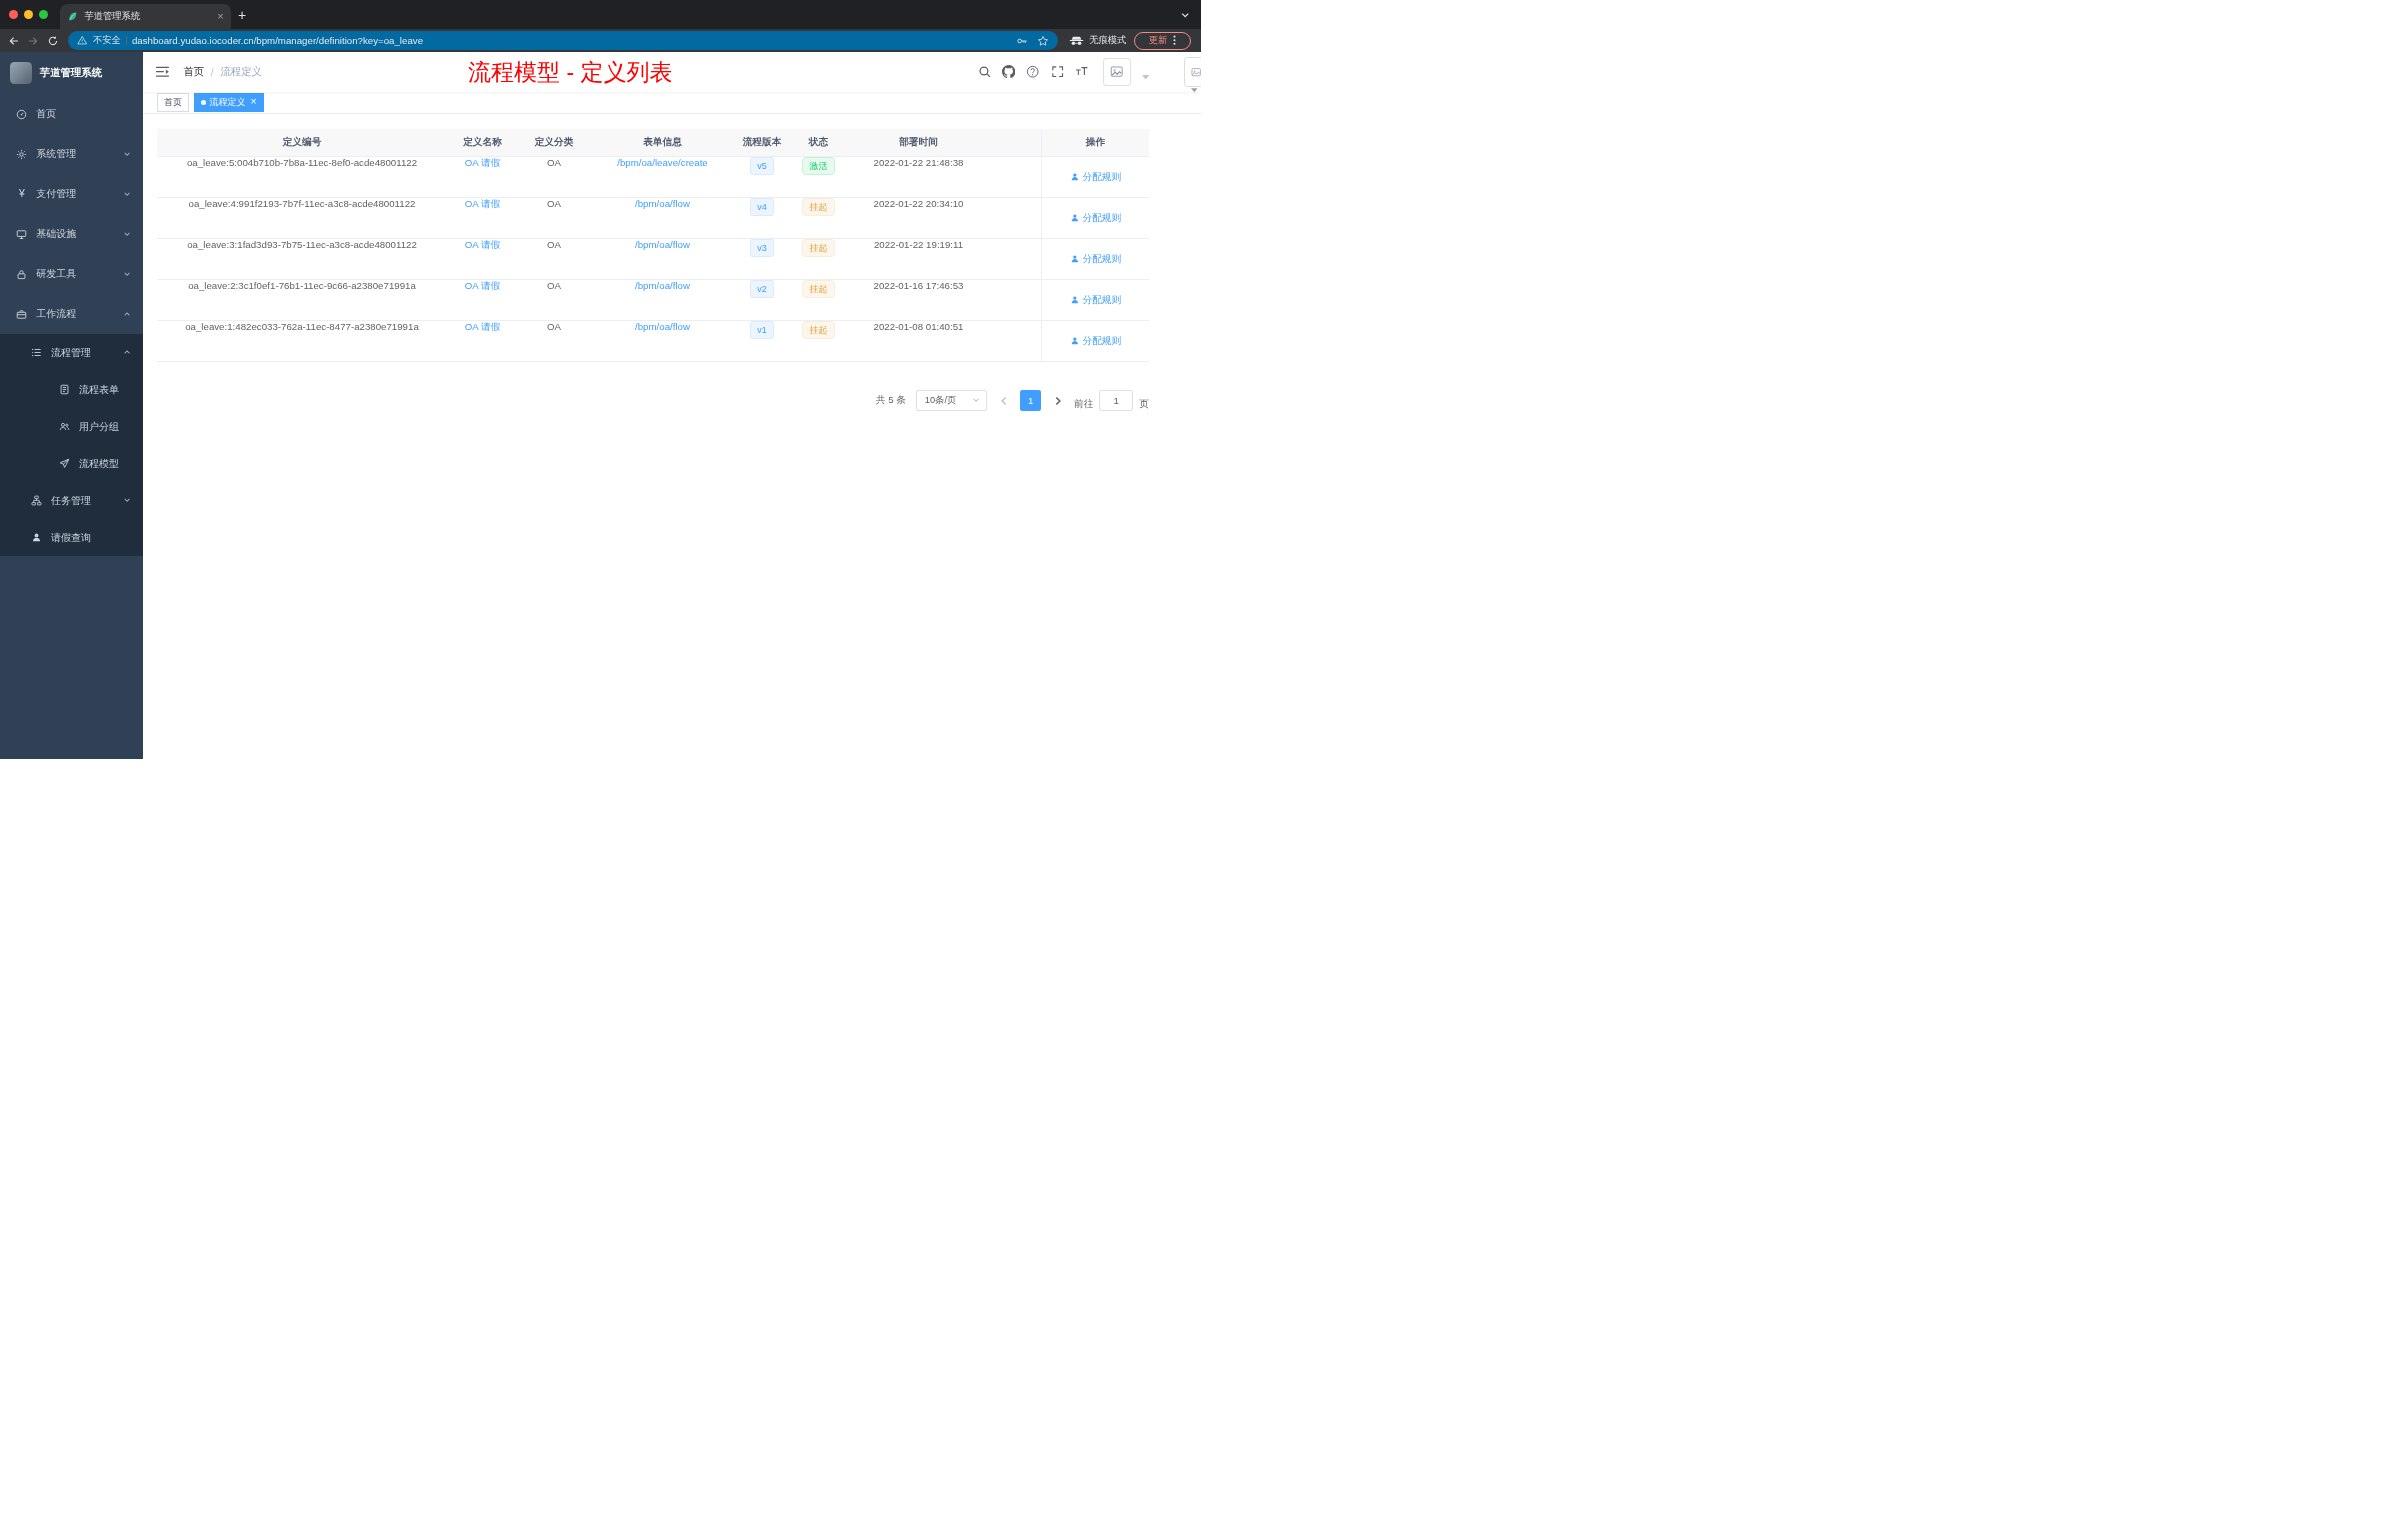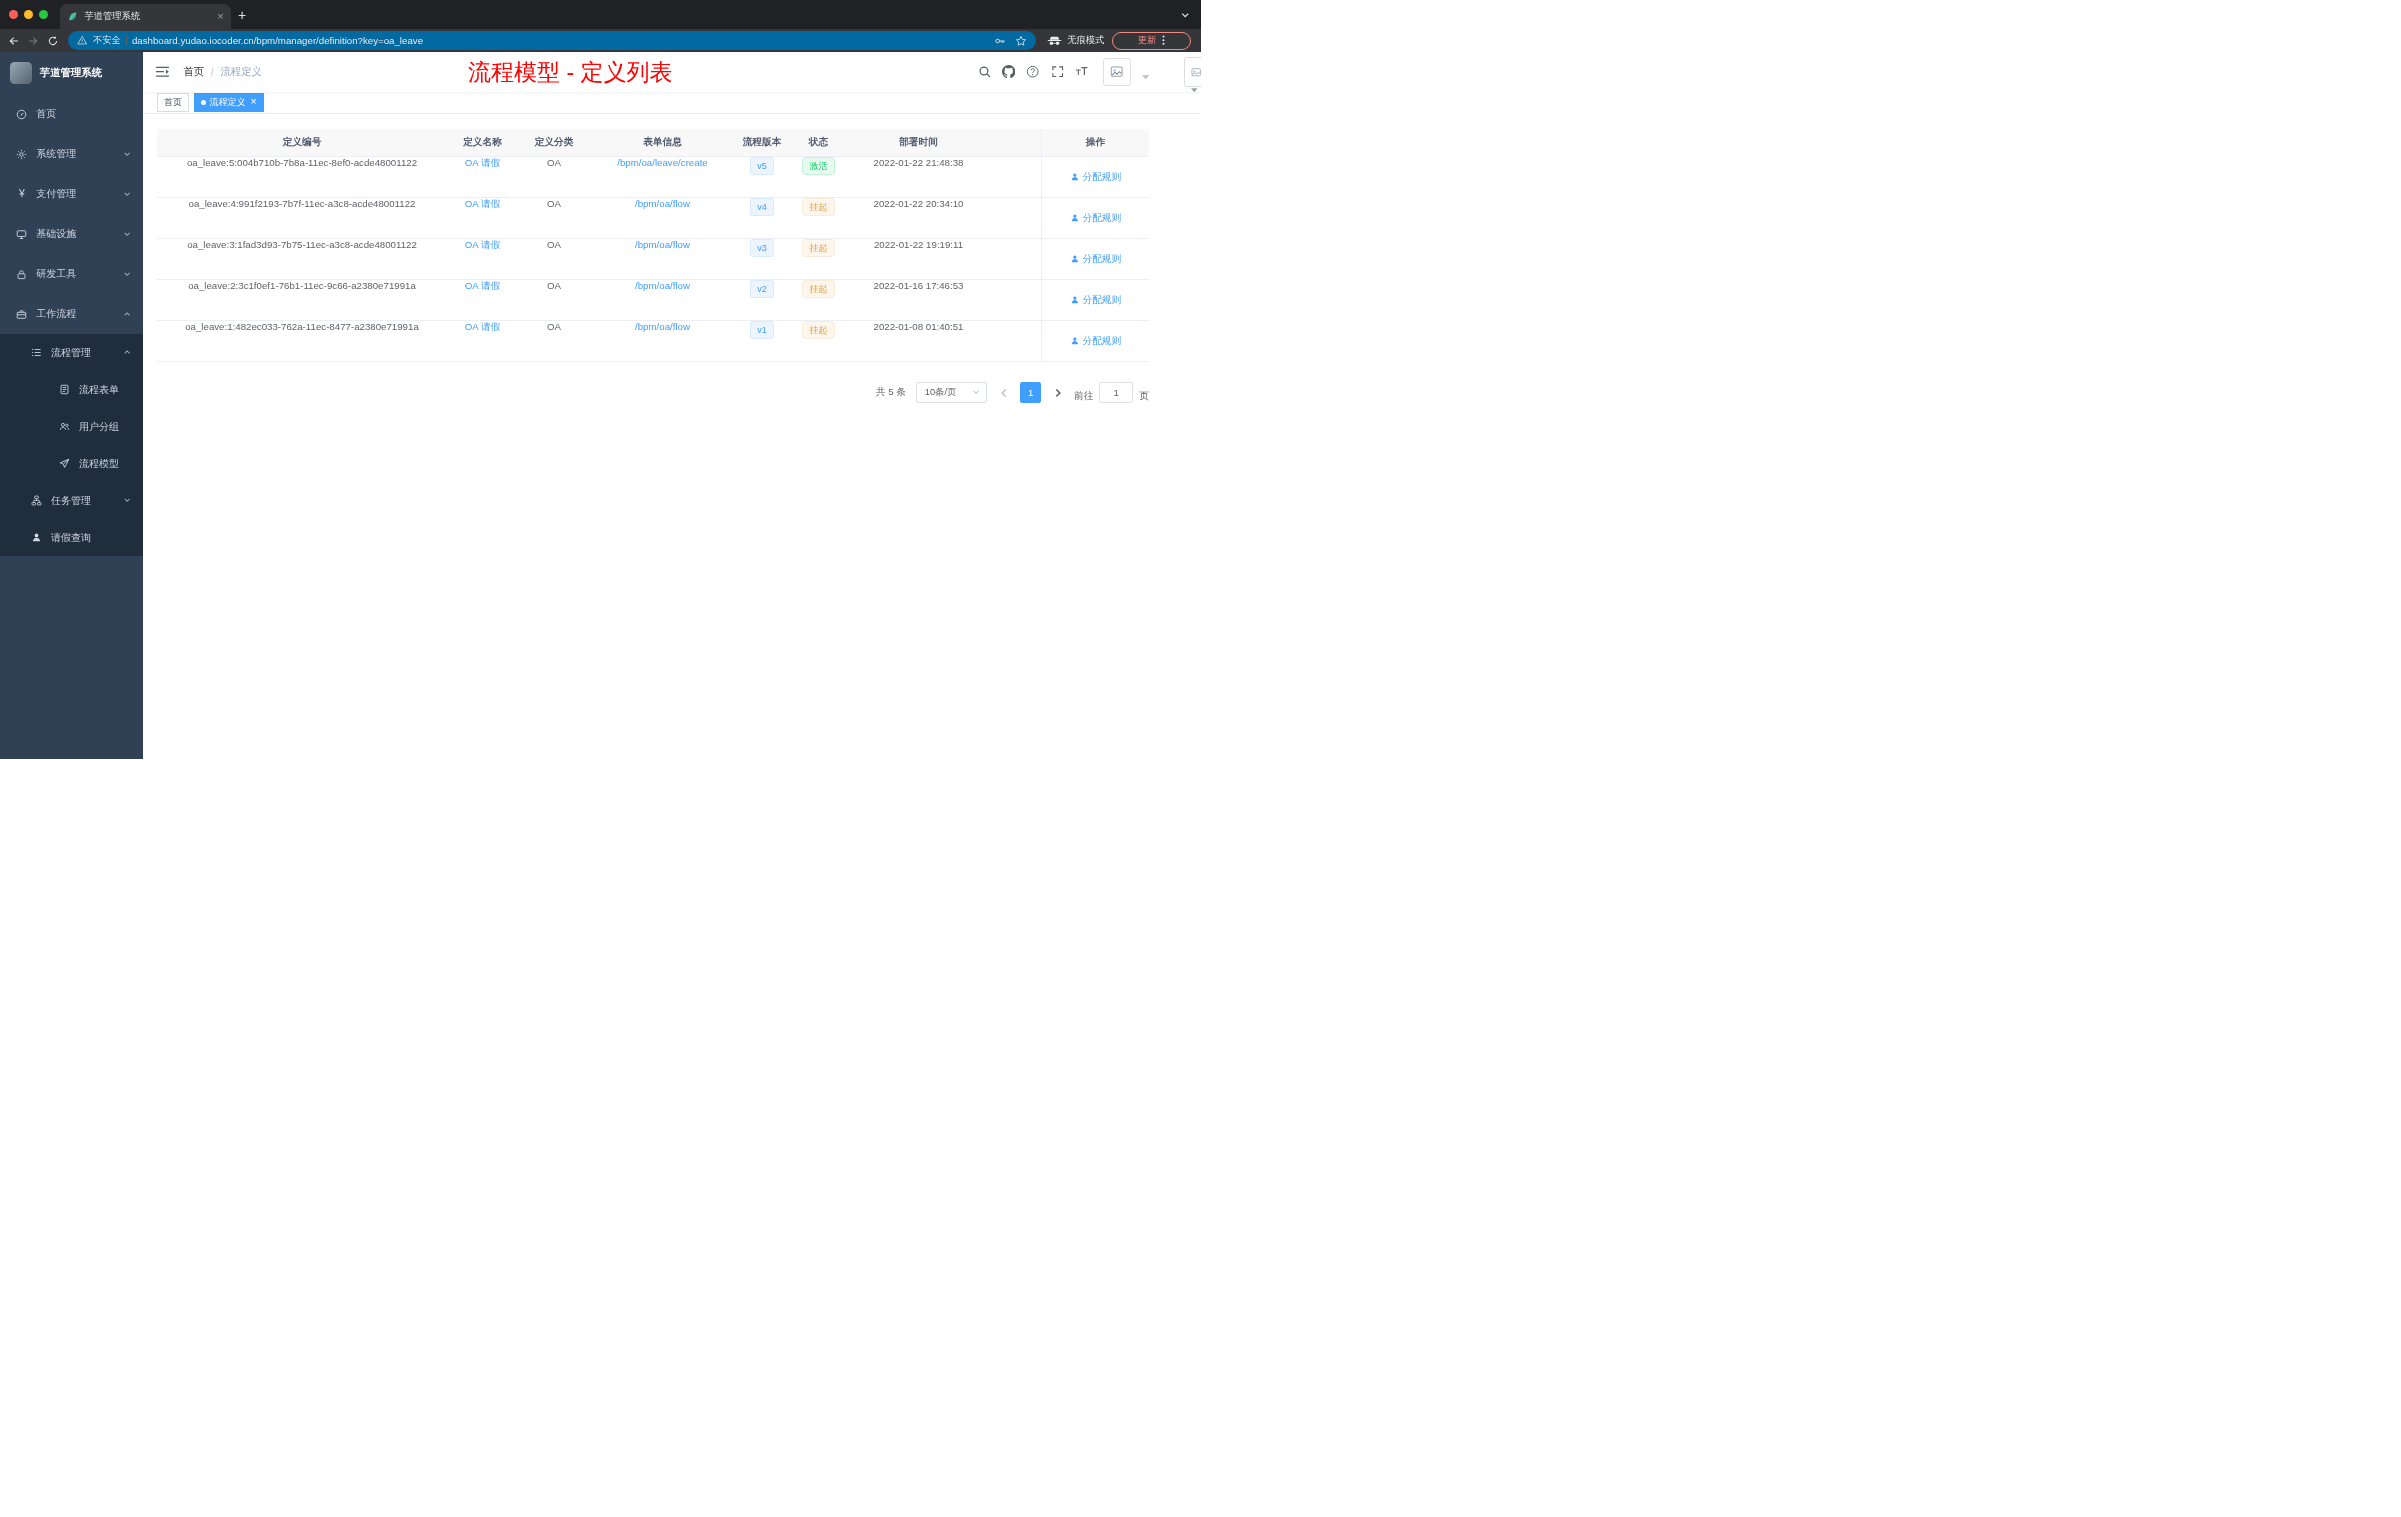--- a/index.html
+++ b/index.html
@@ -24,21 +24,21 @@
   .navbtn{width:19.3px;height:19.3px;color:#dfe1e5;padding:3.7px;cursor:pointer}
   .navbtn.dim{color:#72767b}
   .omnibox{flex:1;height:18.6px;margin:0 6px;background:#0369a1;border-radius:9.7px;display:flex;align-items:center;padding:0 9px;gap:5.2px;font-size:9.3px;color:#dfe1e5}
   .warnicon{width:10.4px;height:10.4px;color:#dfe1e5}
   .odiv{width:0.7px;height:9.7px;background:#5f6368}
   .url{color:#e8eaed;font-size:9.7px;white-space:nowrap;overflow:hidden}
   .oright{margin-left:auto;display:flex;gap:9px;align-items:center;color:#dfe1e5}
   .oright [data-icon]{width:12px;height:12px;cursor:pointer}
   .incog{display:flex;align-items:center;gap:5.2px;color:#e8eaed;font-size:9.3px;margin:0 7.4px 0 4.5px;white-space:nowrap}
   .incog [data-icon]{width:15px;height:9.7px}
-  .updatepill{border:1.1px solid #f28b82;border-radius:742px;height:18px;display:flex;align-items:center;gap:5.2px;padding:0 25px;color:#f28b82;font-size:9.3px;margin-right:6px;white-space:nowrap;cursor:pointer}
+  .updatepill{border:1.1px solid #f28b82;border-radius:742px;height:18px;display:flex;align-items:center;gap:5.2px;padding:0 14px;color:#f28b82;font-size:9.3px;margin-right:6px;white-space:nowrap;cursor:pointer}
   .updatepill .dots{width:3px;height:10.4px;color:#dfe1e5}
 
   
   .app{display:flex;height:707px}
   .sidebar{width:143px;background:#304156;flex-shrink:0;color:#cfd6e1;display:flex;flex-direction:column;overflow:hidden}
   .logo{height:42px;display:flex;align-items:center;gap:7.4px;padding:0 10.4px;cursor:pointer}
   .logo-img{width:22px;height:22px;border-radius:4.5px;background:linear-gradient(135deg,#9aa7b5,#55626f);flex-shrink:0}
   .logo-title{color:#fff;font-size:10.4px;font-weight:bold;white-space:nowrap}
   .menu{flex:1}
   .menu-item{display:flex;align-items:center;height:40px;padding:0 12px 0 16.3px;font-size:10px;cursor:pointer;white-space:nowrap}
@@ -84,21 +84,21 @@
   .c-op{width:108px;border-left:0.7px solid #ebeef5;align-self:stretch}
   .link{color:#409eff;text-decoration:none;cursor:pointer}
   .tag-ver{background:#ecf5ff;border:0.7px solid #d9ecff;color:#409eff;border-radius:2.2px;height:18px;line-height:16.3px;padding:0 6.7px;font-size:9px;display:inline-block}
   .tag-status{border-radius:4px;height:18px;line-height:16.3px;padding:0 6.7px;font-size:9px;display:inline-block;border:0.7px solid transparent}
   .st-active{background:#e7faf0;border-color:#c3f2d8;color:#13ce66}
   .st-suspend{background:#fdf6ec;border-color:#faecd8;color:#e6a23c}
   .op{display:inline-flex;align-items:center;gap:3px;font-size:9.7px}
   .opicon{width:9.7px;height:9.7px}
 
   
-  .pager{display:flex;align-items:center;justify-content:flex-end;margin-top:20px;gap:10.4px;color:#606266;font-size:9.7px}
+  .pager{display:flex;align-items:center;justify-content:flex-end;margin-top:28px;gap:10.4px;color:#606266;font-size:9.7px}
   .psize{width:71px;height:21px;border:0.7px solid #dcdfe6;border-radius:2.2px;display:flex;align-items:center;justify-content:space-between;padding:0 6px 0 7.4px;color:#606266;font-size:9.3px;cursor:pointer;background:#fff}
   .pcaret{width:8.2px;height:8.2px;color:#c0c4cc}
   .parrow{width:12px;height:12px;color:#606266;cursor:pointer}
   .parrow.dim{color:#c0c4cc}
   .pnum{min-width:21px;height:21px;background:#409eff;color:#fff;border-radius:2.2px;display:flex;align-items:center;justify-content:center;font-size:9.7px;cursor:pointer}
   .pgoto{display:flex;align-items:flex-end;gap:6px}
   .pinput{width:34px;height:21px;border:0.7px solid #dcdfe6;border-radius:2.2px;text-align:center;color:#606266;font-size:9.7px;font-family:inherit;outline:none}
 </style>
 </head>
 <body>

